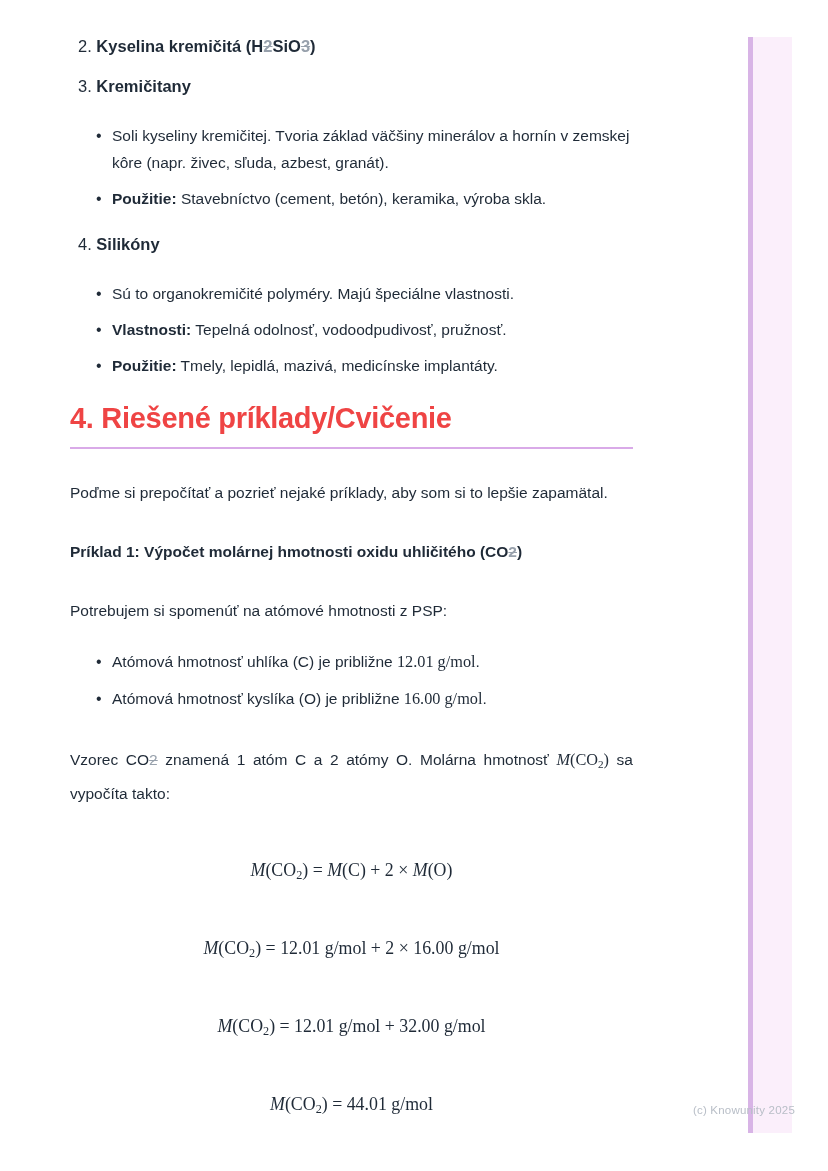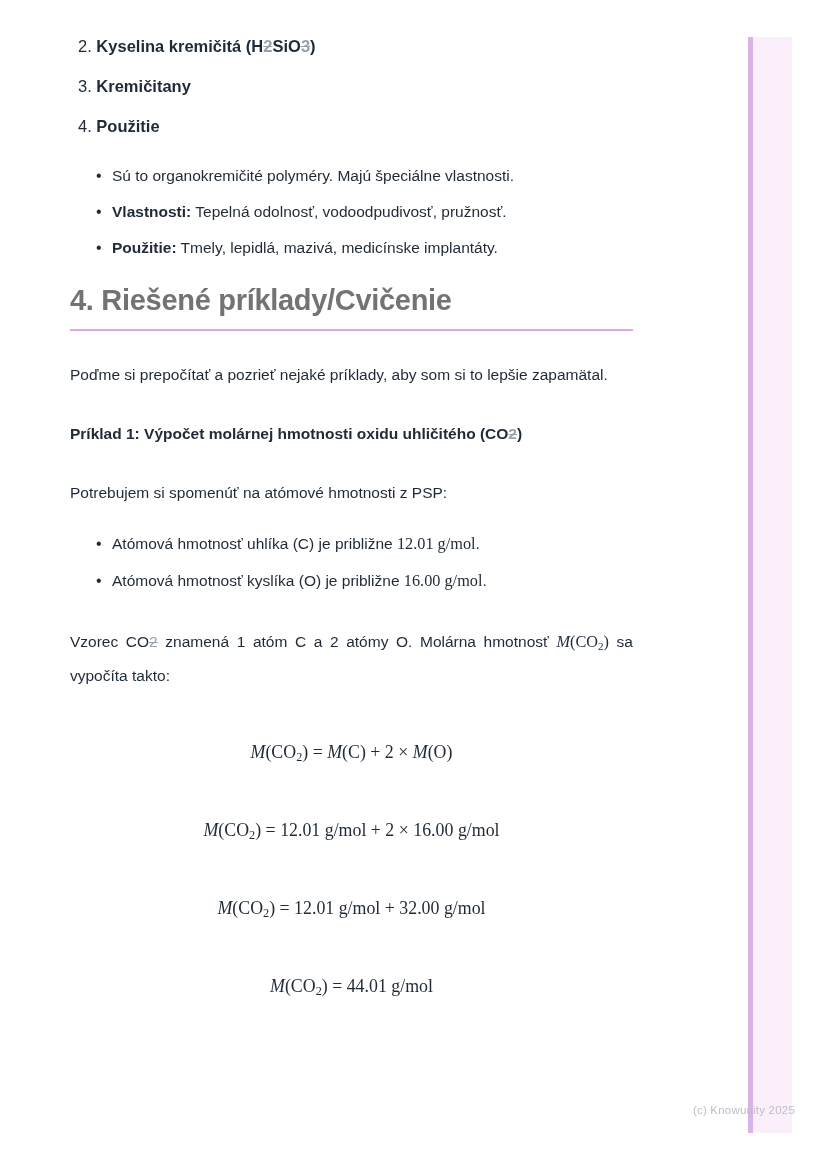--- a/index.html
+++ b/index.html
@@ -56,27 +56,31 @@
   }
 </style>
 </head>
 <body>
 
 <div class="page" style="color: rgb(31, 42, 55);">
   <div class="sidebar-accent" style="background: rgb(251, 239, 251); border-left-color: rgb(216, 180, 230);"></div>
   <div class="content" id="doc-content">
       <div class="numbered-item"><span class="num">2. </span><span class="item-title"><span class="seg-b">Kyselina kremičitá (H</span><span class="seg-b seg-x" style="color: rgb(152, 161, 172);">2</span><span class="seg-b">SiO</span><span class="seg-b seg-x" style="color: rgb(152, 161, 172);">3</span><span class="seg-b">)</span></span></div>
       <div class="numbered-item"><span class="num">3. </span><span class="item-title"><span class="seg-b">Kremičitany</span></span></div>
-      <div class="numbered-item"><span class="num">4. </span><span class="item-title"><span class="seg-b">Použitie</span></span></div>
+      <ul class="bullets">
+        <li><span>Soli kyseliny kremičitej. Tvoria základ väčšiny minerálov a hornín v zemskej kôre (napr. živec, sľuda, azbest, granát).</span></li>
+        <li><span class="seg-b">Použitie:</span><span> Stavebníctvo (cement, betón), keramika, výroba skla.</span></li>
+      </ul>
+      <div class="numbered-item"><span class="num">4. </span><span class="item-title"><span class="seg-b">Silikóny</span></span></div>
       <ul class="bullets">
         <li><span>Sú to organokremičité polyméry. Majú špeciálne vlastnosti.</span></li>
         <li><span class="seg-b">Vlastnosti:</span><span> Tepelná odolnosť, vodoodpudivosť, pružnosť.</span></li>
         <li><span class="seg-b">Použitie:</span><span> Tmely, lepidlá, mazivá, medicínske implantáty.</span></li>
       </ul>
-      <h1 class="section-title" style="color: #737373;">4. Riešené príklady/Cvičenie</h1>
+      <h1 class="section-title" style="color: #ef4444;">4. Riešené príklady/Cvičenie</h1>
       <div class="divider" style="background: rgb(217, 170, 232);"></div>
       <p class="para first-after-divider"><span>Poďme si prepočítať a pozrieť nejaké príklady, aby som si to lepšie zapamätal.</span></p>
       <p class="para"><span class="seg-b">Príklad 1: Výpočet molárnej hmotnosti oxidu uhličitého (CO</span><span class="seg-b seg-x" style="color: rgb(152, 161, 172);">2</span><span class="seg-b">)</span></p>
       <p class="para"><span>Potrebujem si spomenúť na atómové hmotnosti z PSP:</span></p>
       <ul class="bullets">
         <li><span>Atómová hmotnosť uhlíka (C) je približne </span><span class="seg-m">12.01 g/mol</span><span>.</span></li>
         <li><span>Atómová hmotnosť kyslíka (O) je približne </span><span class="seg-m">16.00 g/mol</span><span>.</span></li>
       </ul>
       <p class="para justify"><span>Vzorec CO</span><span class="seg-x" style="color: rgb(152, 161, 172);">2</span><span> znamená 1 atóm C a 2 atómy O. Molárna hmotnosť </span><span class="seg-mi">M</span><span class="seg-m">(CO</span><span class="seg-msub">2</span><span class="seg-m">)</span><span> sa vypočíta takto:</span></p>
       <div class="formula"><span class="seg-mi">M</span><span class="seg-m">(CO</span><span class="seg-msub">2</span><span class="seg-m">) = </span><span class="seg-mi">M</span><span class="seg-m">(C) + 2 × </span><span class="seg-mi">M</span><span class="seg-m">(O)</span></div>

